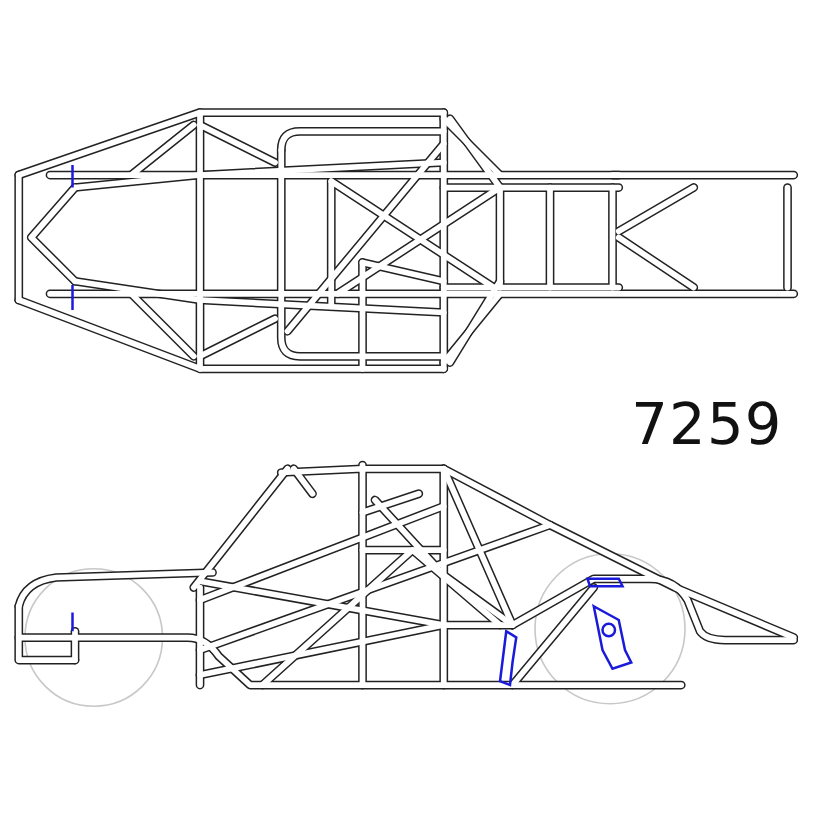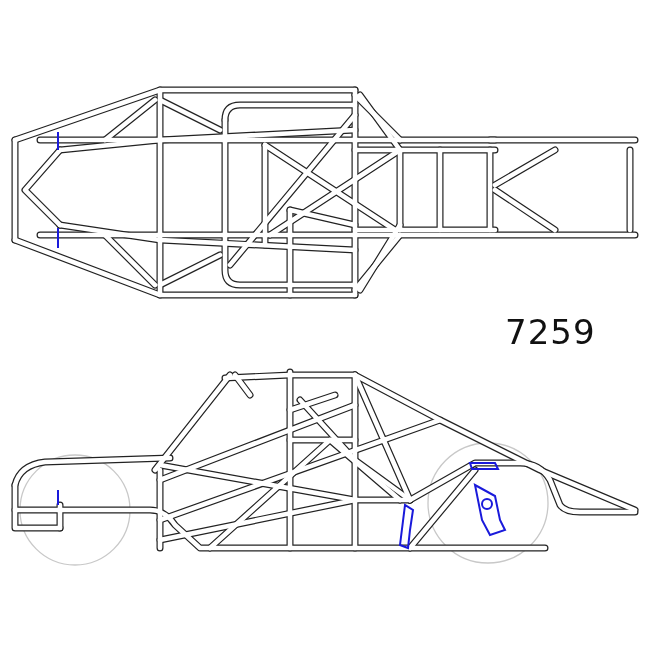--- a/index.html
+++ b/index.html
@@ -1,18 +1,18 @@
 <!DOCTYPE html>
 <html><head>
 <meta charset="utf-8">
 <style>
   html, body { margin:0; padding:0; background:#ffffff; }
   body { width:650px; height:650px; position:relative; overflow:hidden; font-family:"Liberation Sans", sans-serif; }
   #drawing { position:absolute; left:0; top:0; width:650px; height:650px; }
-  .part-number { position:absolute; left:505px; top:312px; font-size:34px; color:#111111; font-family:"DejaVu Sans", sans-serif; letter-spacing:1px; }
+  .part-number { position:absolute; left:505px; top:312px; font-size:46px; color:#111111; font-family:"DejaVu Sans", sans-serif; letter-spacing:1px; }
   .tube { fill:none; stroke:#222; stroke-width:7; stroke-linecap:round; stroke-linejoin:round; }
   .tube-in { fill:none; stroke:#fff; stroke-width:4.6; stroke-linecap:round; stroke-linejoin:round; }
   .wheel { fill:none; stroke:#c8c8c8; stroke-width:1.3; }
   .blue { fill:none; stroke:#1a1adb; stroke-width:2; }
 </style>
 </head>
 <body>
 
 <svg id="drawing" viewBox="0 0 650 650" xmlns="http://www.w3.org/2000/svg">
   <defs>

